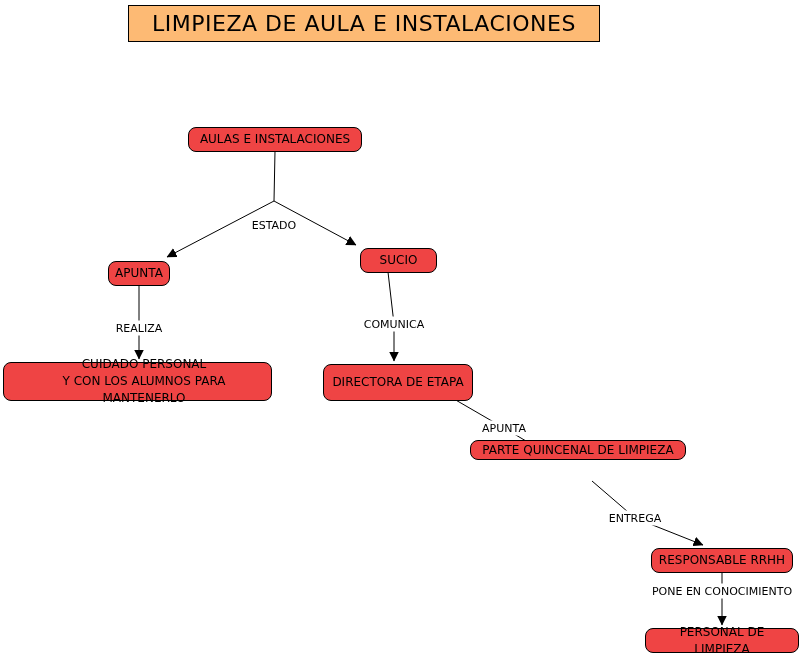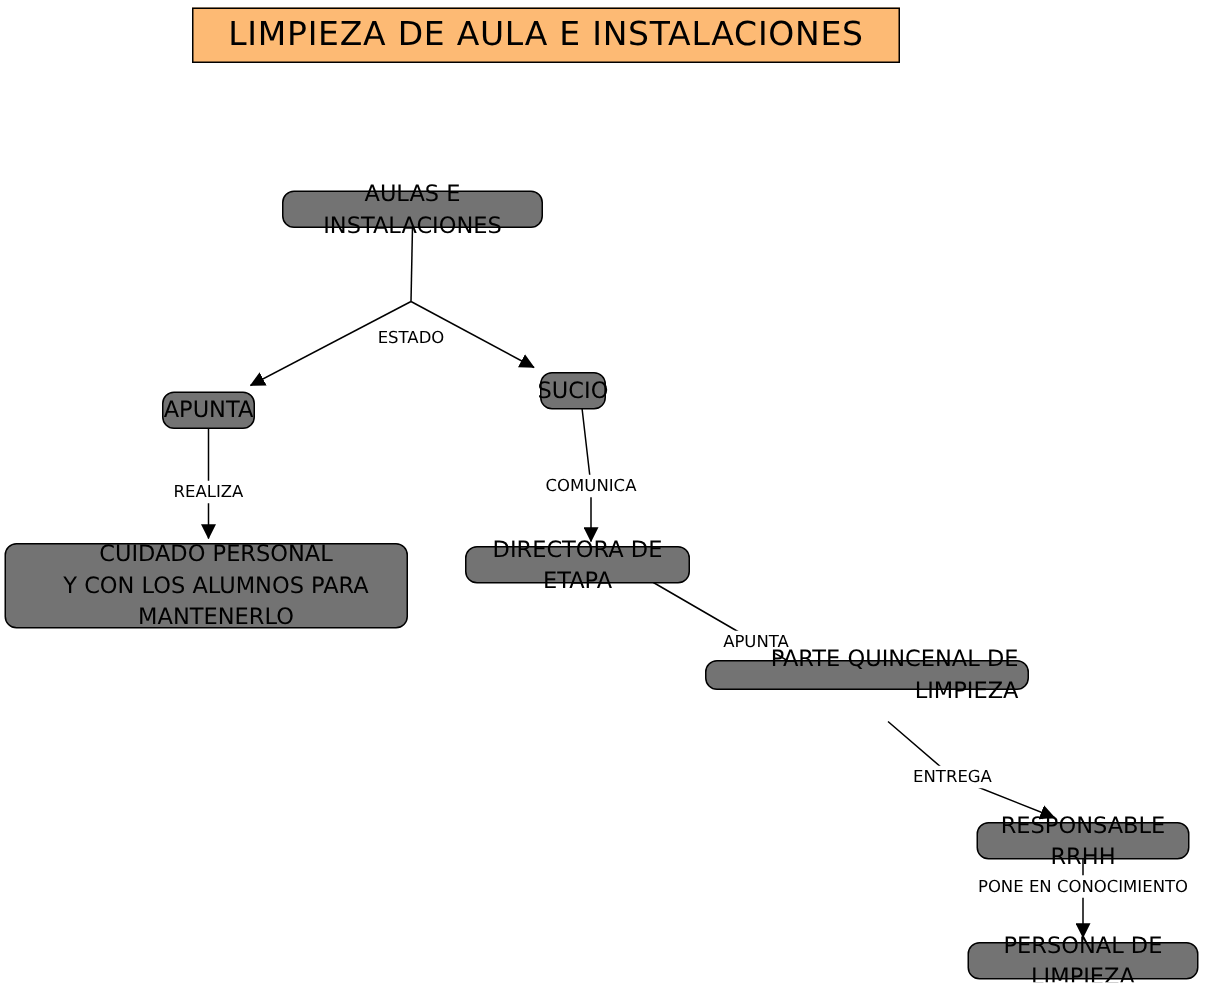--- a/index.html
+++ b/index.html
@@ -22,42 +22,42 @@
     background: #fdba74;
     display: flex; align-items: center; justify-content: center;
     font-size: 22px;
     letter-spacing: 0.5px;
   }
   .node {
     position: absolute;
     box-sizing: border-box;
     border: 1px solid #000000;
     border-radius: 8px;
-    background: #737373;
+    background: #ef4444;
     display: flex; align-items: center; justify-content: center;
     text-align: center;
-    font-size: 15px;
+    font-size: 12px;
     line-height: 1.4;
     padding: 2px 6px;
     white-space: pre-line;
   }
   .link-label {
     position: absolute;
     transform: translate(-50%, -50%);
     background: #ffffff;
     font-size: 11px;
     padding: 1px 4px;
     white-space: nowrap;
   }
   
   .n-aulas      { left: 188px; top: 127px; width: 174px; height: 25px; }
   .n-limpio     { left: 108px; top: 261px; width: 62px;  height: 25px; }
-  .n-sucio      { left: 360px; top: 248px; width: 44px;  height: 25px; }
-  .n-cuidado    { left: 3px;   top: 362px; width: 269px; height: 57px; padding-left: 19px; }
-  .n-directora  { left: 310px; top: 364px; width: 150px; height: 25px; }
+  .n-sucio      { left: 360px; top: 248px; width: 77px;  height: 25px; }
+  .n-cuidado    { left: 3px;   top: 362px; width: 269px; height: 39px; padding-left: 19px; }
+  .n-directora  { left: 323px; top: 364px; width: 150px; height: 37px; }
   .n-parte      { left: 470px; top: 440px; width: 216px; height: 20px; text-align: right; }
   .n-rrhh       { left: 651px; top: 548px; width: 142px; height: 25px; }
   .n-personal   { left: 645px; top: 628px; width: 154px; height: 25px; }
   
   .l-estado   { left: 274px; top: 201px; margin-top: 24px; }
   .l-realiza  { left: 139px; top: 328px; }
   .l-comunica { left: 394px; top: 324px; }
   .l-apunta   { left: 504px; top: 428px; }
   .l-entrega  { left: 635px; top: 518px; }
   .l-pone     { left: 722px; top: 591px; }

